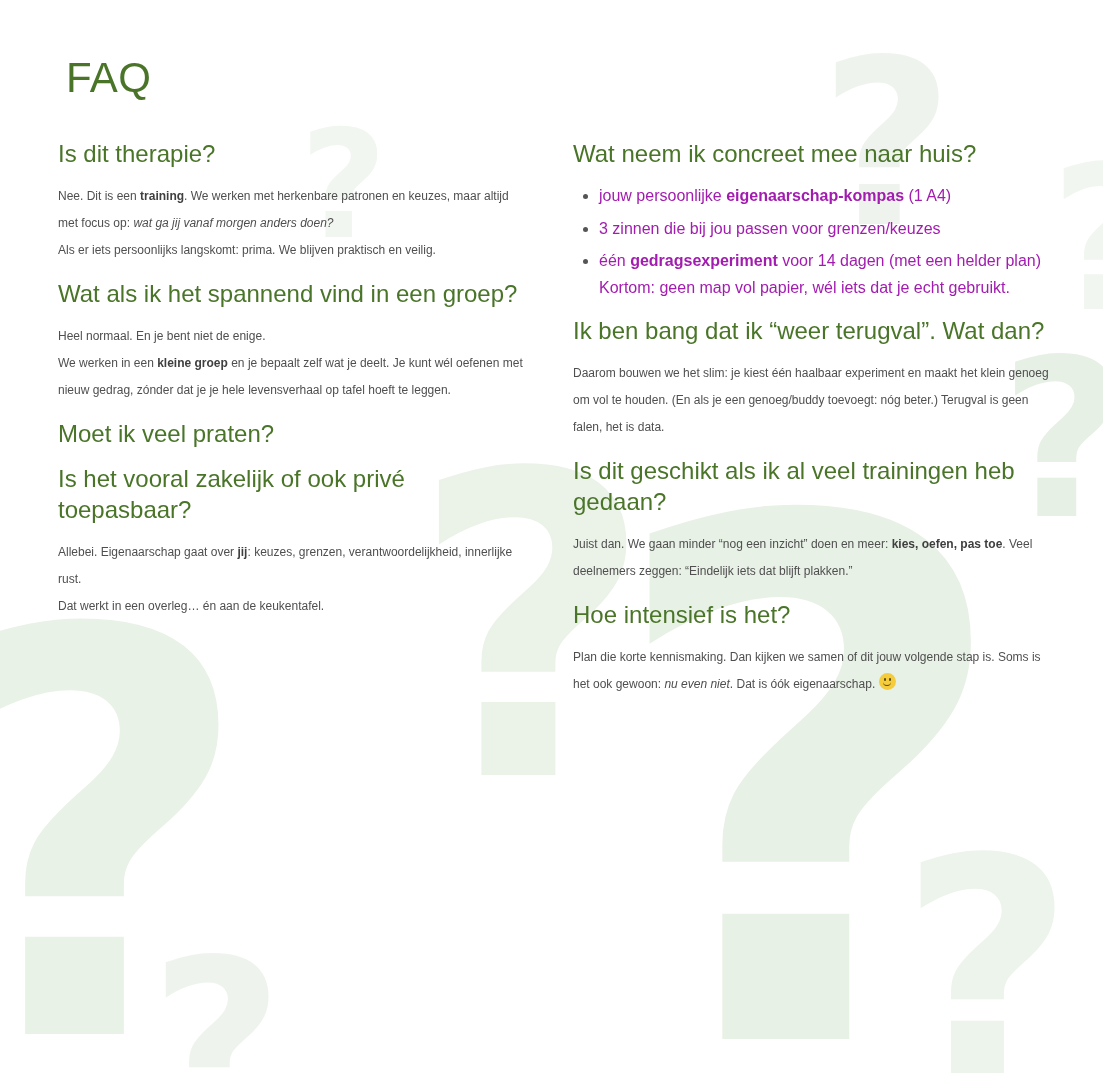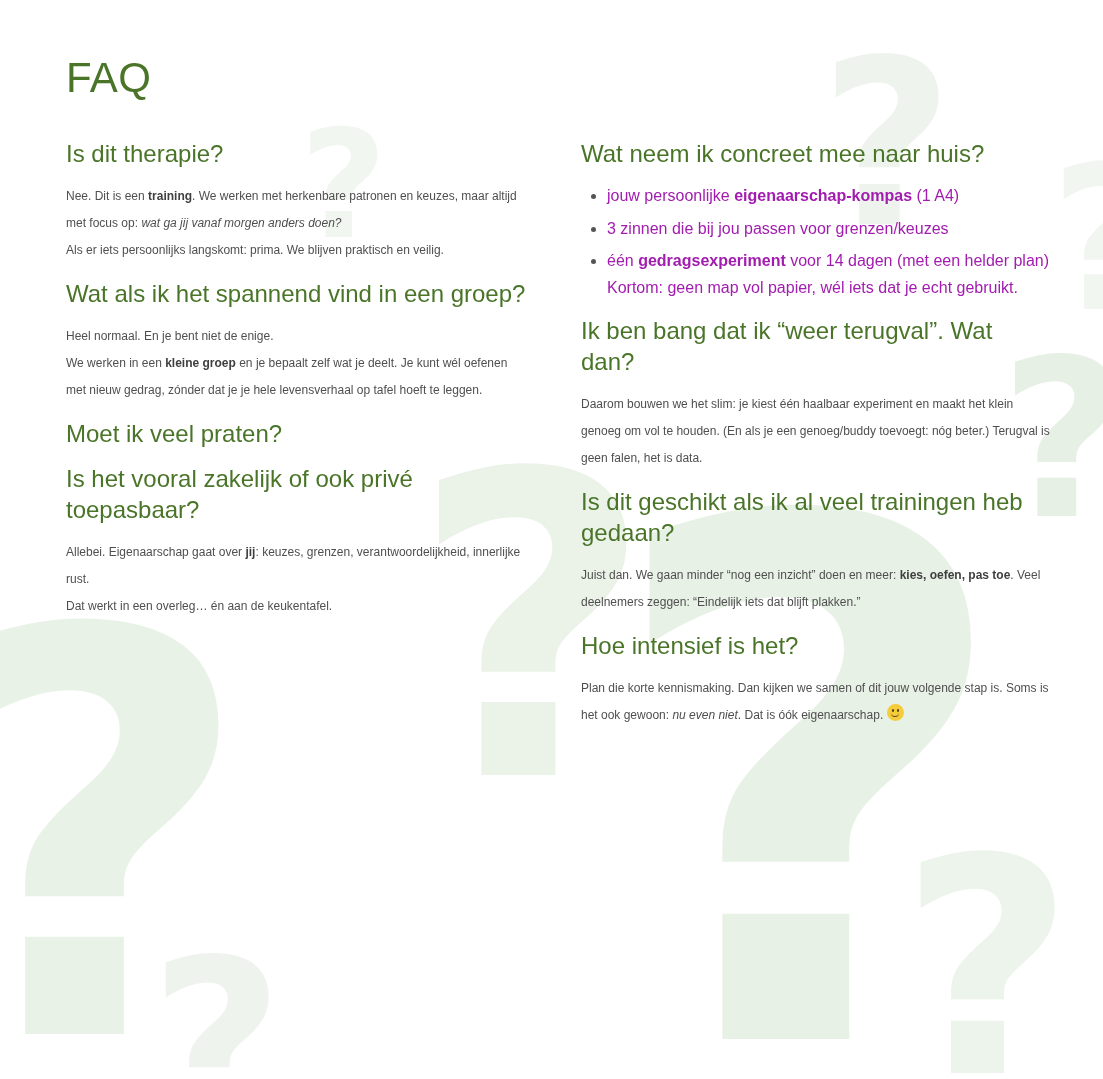--- a/index.html
+++ b/index.html
@@ -15,21 +15,21 @@
     line-height: 1; color: #d6e8d3;
   }
   .page { position: relative; z-index: 1; }
   .title {
     position: absolute; left: 58px; top: 46px; margin: 8px;
     font-size: 42px; font-weight: normal; color: #4a7529; letter-spacing: 0.5px;
   }
   .col { position: absolute; top: 138px; }
   .col-left { left: 58px; width: 472px; }
   .col-right { left: 573px; width: 478px; }
-  .faq-item { margin: 0 0 14px 8px; }
+  .faq-item { margin: 0 0 14px 0; }
   .faq-q {
     margin: 0 0 14px 0; font-size: 24px; line-height: 31px; font-weight: normal;
     color: #4a7529;
   }
   .faq-a { margin: 0; font-size: 12px; line-height: 27px; color: #4f4f4f; }
   .faq-a b { color: #3f3f3f; }
   .faq-list { margin: 0; padding: 0 0 0 26px; font-size: 16px; line-height: 26.5px; color: #a21caf; }
   .faq-list li { margin-bottom: 6px; }
   .faq-list li::marker { color: #555; }
   .smiley {

